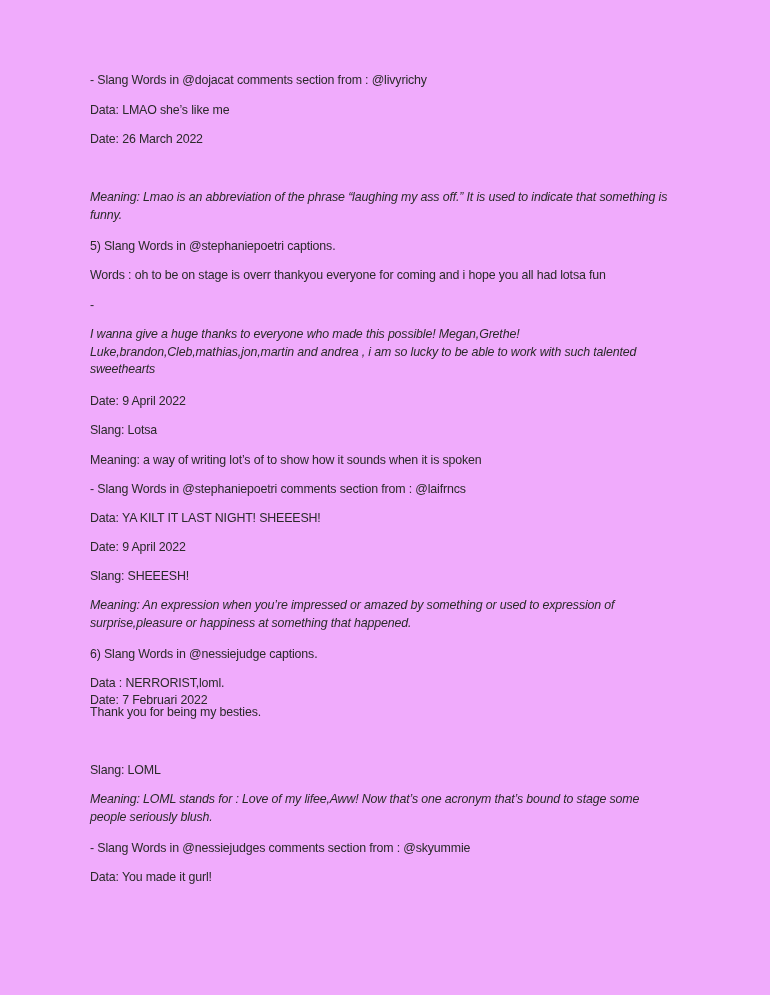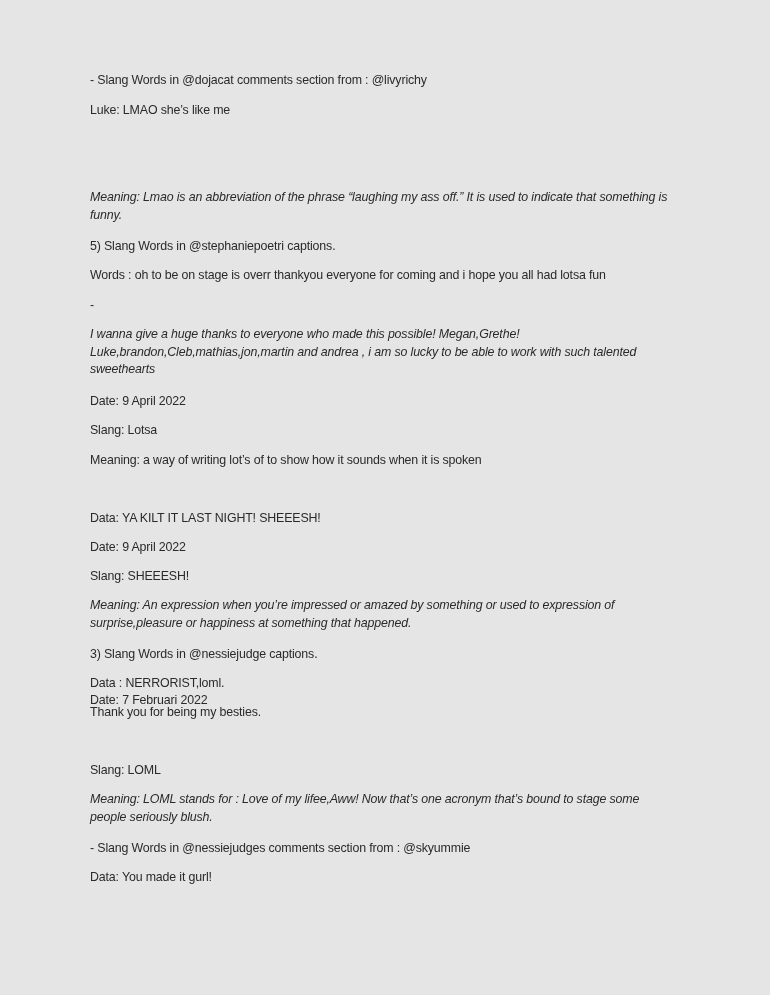--- a/index.html
+++ b/index.html
@@ -1,49 +1,51 @@
 <!DOCTYPE html>
 <html><head>
 <meta charset="utf-8">
 <style>
   html, body { margin: 0; padding: 0; background: #ffffff; }
   body { width: 770px; height: 995px; position: relative; overflow: hidden; }
   .page {
     position: absolute; left: 0; top: 0; width: 770px; height: 995px;
-    background: #e5e5e5;
+    background: #f0abfc;
     font-family: "Liberation Sans", sans-serif;
     color: #2a2a2a;
     font-size: 12.4px;
     letter-spacing: -0.15px;
   }
   .ln {
     position: absolute; left: 90px; width: 600px;
     line-height: 17.5px; white-space: nowrap;
   }
   .ln.wrap { white-space: normal; width: 580px; font-style: italic; }
 </style>
 </head>
 <body>
 
 <div class="page">
   <div class="ln" style="top:72px">- Slang Words in @dojacat comments section from : @livyrichy</div>
-  <div class="ln" style="top:102px">Luke: LMAO she’s like me</div>
+  <div class="ln" style="top:102px">Data: LMAO she’s like me</div>
+  <div class="ln" style="top:131px">Date: 26 March 2022</div>
   <div class="ln wrap" style="top:189px">Meaning:  Lmao is an abbreviation of the phrase “laughing my ass off.” It is used to indicate that something is funny.</div>
   <div class="ln" style="top:238px">5) Slang Words in @stephaniepoetri captions.</div>
   <div class="ln" style="top:267px">Words : oh to be on stage is overr thankyou everyone for coming and i hope you all had lotsa fun</div>
   <div class="ln" style="top:297px">-</div>
   <div class="ln wrap" style="top:326px">I wanna give a huge thanks to everyone who made this possible! Megan,Grethe! Luke,brandon,Cleb,mathias,jon,martin and andrea , i am so lucky to be able to work with such talented sweethearts</div>
   <div class="ln" style="top:393px">Date: 9 April 2022</div>
   <div class="ln" style="top:422px">Slang: Lotsa</div>
   <div class="ln" style="top:452px">Meaning: a way of writing lot’s of to show how it sounds when it is spoken</div>
+  <div class="ln" style="top:481px">- Slang Words in @stephaniepoetri comments section from : @laifrncs</div>
   <div class="ln" style="top:510px">Data: YA KILT IT LAST NIGHT! SHEEESH!</div>
   <div class="ln" style="top:539px">Date: 9 April 2022</div>
   <div class="ln" style="top:568px">Slang: SHEEESH!</div>
   <div class="ln wrap" style="top:597px">Meaning:  An expression when you’re impressed or amazed by something or used to expression of surprise,pleasure or happiness at something that happened.</div>
-  <div class="ln" style="top:646px">3) Slang Words in @nessiejudge captions.</div>
+  <div class="ln" style="top:646px">6) Slang Words in @nessiejudge captions.</div>
   <div class="ln" style="top:675px">Data : NERRORIST,loml.</div>
   <div class="ln" style="top:704px">Thank you for being my besties.</div>
   <div class="ln" style="top:692px">Date: 7 Februari 2022</div>
   <div class="ln" style="top:762px">Slang: LOML</div>
   <div class="ln wrap" style="top:791px">Meaning: LOML stands for : Love of my lifee,Aww! Now that’s one acronym that’s bound to stage some people seriously blush.</div>
   <div class="ln" style="top:840px">- Slang Words in @nessiejudges comments section from : @skyummie</div>
   <div class="ln" style="top:869px">Data: You made it gurl!</div>
 </div>
 
 </body></html>

